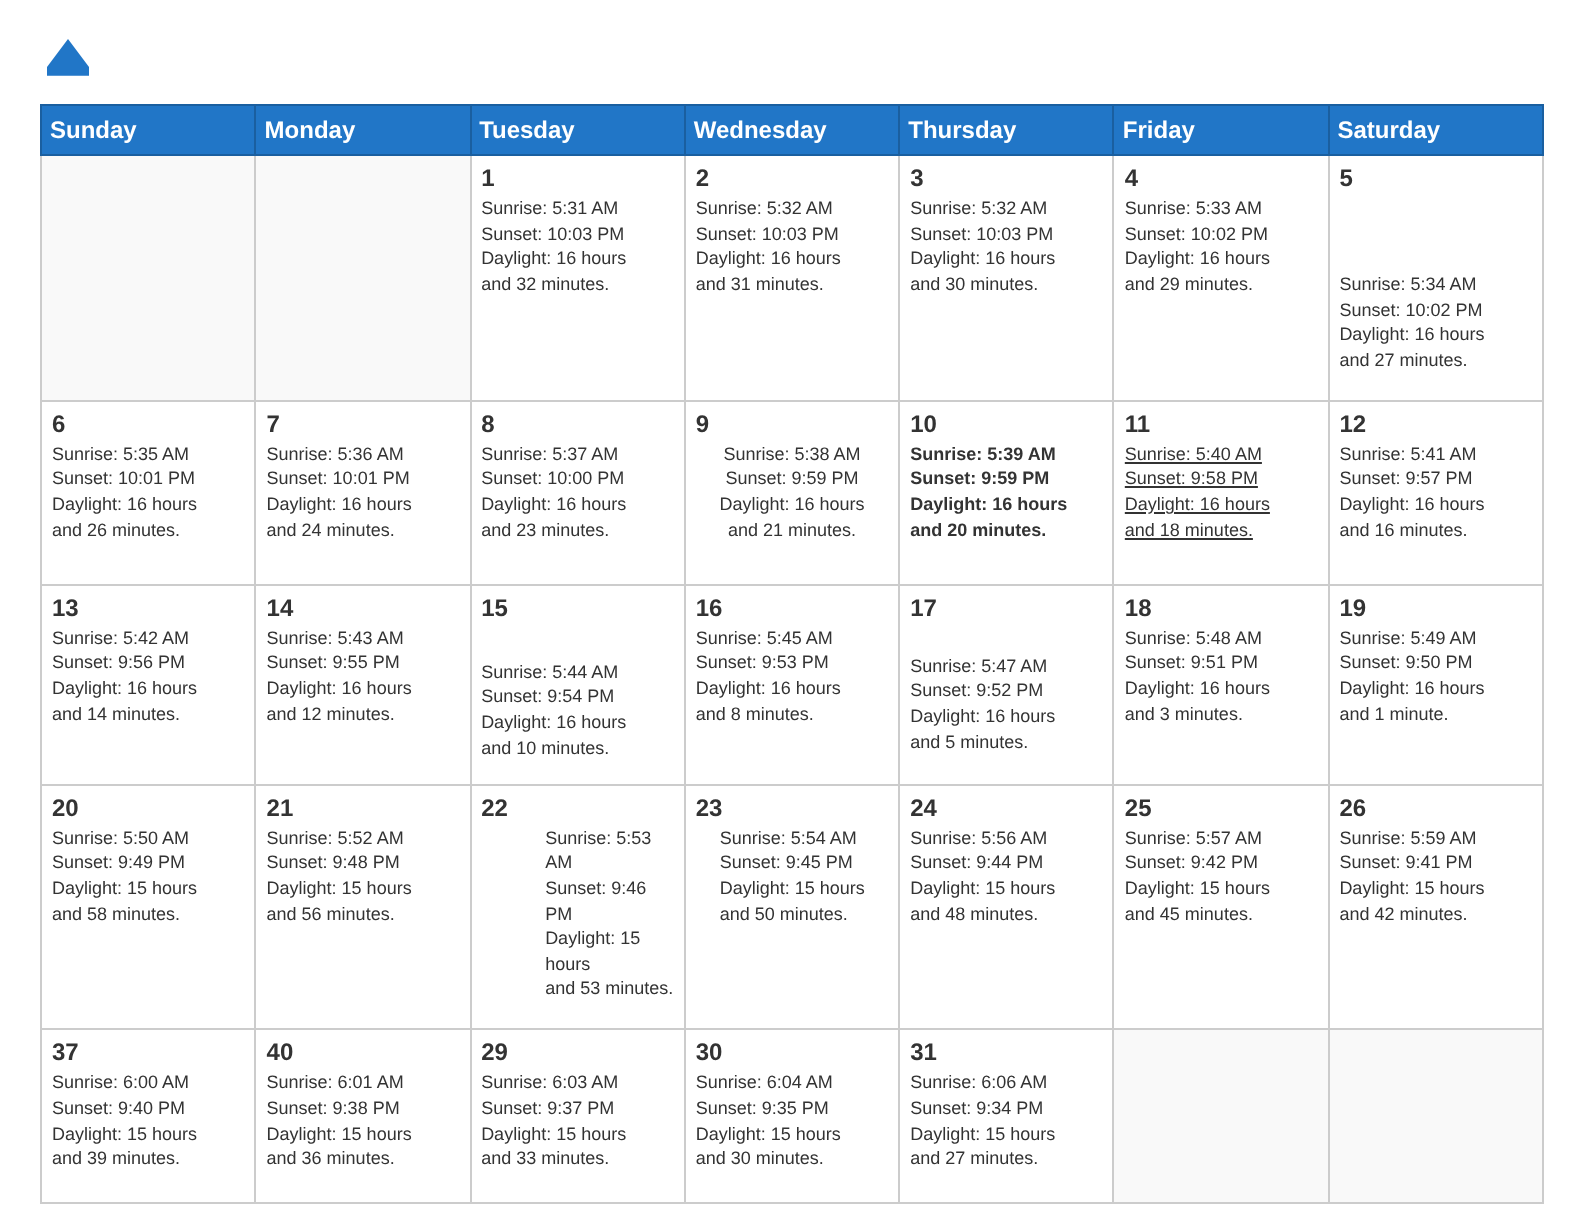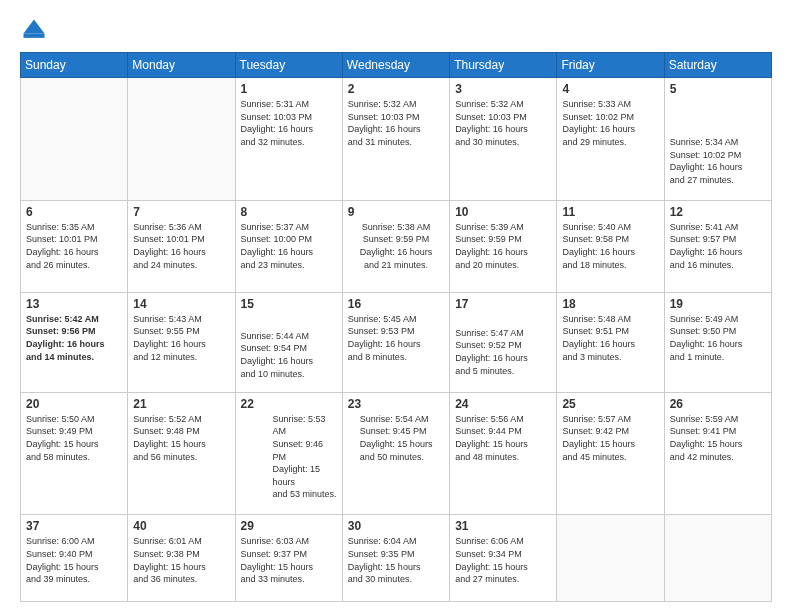--- a/index.html
+++ b/index.html
@@ -57,21 +57,21 @@
       flex: 1;
       border: 1px solid #ccc;
       border-collapse: collapse;
       width: 100%;
       table-layout: fixed;
     }
     .calendar th {
       background-color: #2176c7;
       color: #fff;
       font-size: 12px;
-      font-weight: normal;
+      font-weight: bold;
       padding: 5px 4px;
       text-align: left;
       border: 1px solid #1a5fa0;
     }
     .calendar td {
       border: 1px solid #ccc;
       vertical-align: top;
       padding: 4px 5px;
       font-size: 9.5px;
       color: #333;
@@ -193,44 +193,44 @@
           </td>
           <td>
             <span class="day-num">9</span>
             <div class="cell-info" style="white-space: pre-line; text-align: center;">Sunrise: 5:38 AM
 Sunset: 9:59 PM
 Daylight: 16 hours
 and 21 minutes.</div>
           </td>
           <td>
             <span class="day-num">10</span>
-            <div class="cell-info" style="white-space: pre-line;">Sunrise: 5:39 AM
+            <div class="cell-info" style="white-space: pre-line; font-weight: bold;">Sunrise: 5:39 AM
 Sunset: 9:59 PM
 Daylight: 16 hours
 and 20 minutes.</div>
           </td>
           <td>
             <span class="day-num">11</span>
-            <div class="cell-info" style="white-space: pre-line;">Sunrise: 5:40 AM
+            <div class="cell-info" style="white-space: pre-line; text-decoration: underline;">Sunrise: 5:40 AM
 Sunset: 9:58 PM
 Daylight: 16 hours
 and 18 minutes.</div>
           </td>
           <td>
             <span class="day-num">12</span>
             <div class="cell-info" style="white-space: pre-line;">Sunrise: 5:41 AM
 Sunset: 9:57 PM
 Daylight: 16 hours
 and 16 minutes.</div>
           </td>
         </tr>
         <tr>
           <td>
             <span class="day-num">13</span>
-            <div class="cell-info" style="white-space: pre-line; font-weight: bold;">Sunrise: 5:42 AM
+            <div class="cell-info" style="white-space: pre-line;">Sunrise: 5:42 AM
 Sunset: 9:56 PM
 Daylight: 16 hours
 and 14 minutes.</div>
           </td>
           <td>
             <span class="day-num">14</span>
             <div class="cell-info" style="white-space: pre-line;">Sunrise: 5:43 AM
 Sunset: 9:55 PM
 Daylight: 16 hours
 and 12 minutes.</div>

